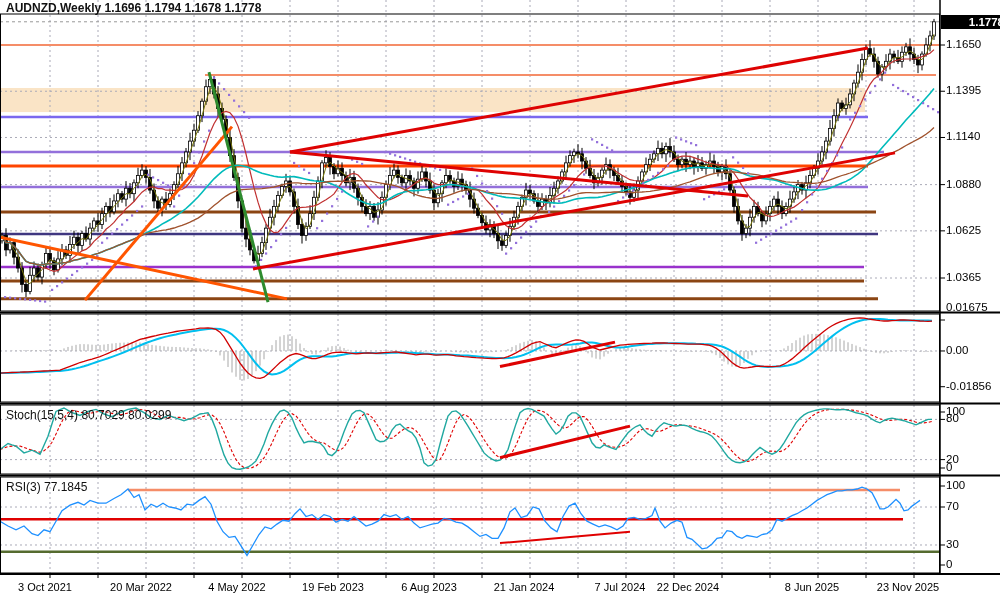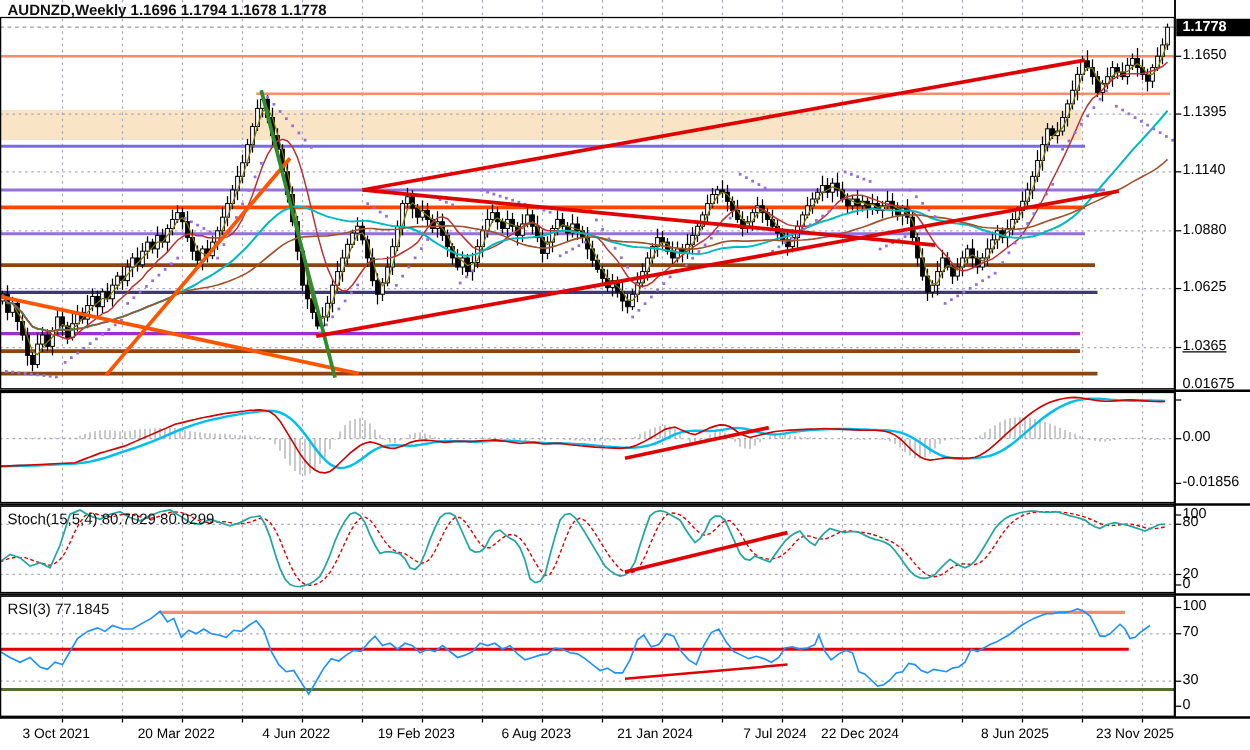--- a/index.html
+++ b/index.html
@@ -1,17 +1,17 @@
 <!DOCTYPE html>
 <html><head>
 <meta charset="utf-8">
 <style>
   html,body{margin:0;padding:0;background:#fff;}
   #chart-root{position:relative;width:1000px;height:600px;background:#fff;overflow:hidden;
-    font-family:"Liberation Sans",sans-serif;-webkit-font-smoothing:antialiased;}
+    font-family:"Liberation Sans",sans-serif;text-align:right;-webkit-font-smoothing:antialiased;}
   #chart-svg{position:absolute;left:0;top:0;}
   .panel-label{position:absolute;left:6px;font-size:12px;color:#111;white-space:pre;z-index:5;}
   #main-title{top:1px;font-weight:600;}
   .axis-label{position:absolute;left:946px;font-size:11.5px;color:#000;white-space:nowrap;z-index:4;}
   .time-label{position:absolute;font-size:11px;color:#000;white-space:nowrap;transform:translateX(-50%);top:581px;z-index:4;}
   #price-box{position:absolute;left:941px;width:58px;height:14px;background:#000;color:#fff;
     font-size:11.5px;font-weight:700;line-height:14px;padding-left:5px;z-index:6;}
 </style>
 </head>
 <body>
@@ -1051,37 +1051,37 @@
   <div id="main-title" class="panel-label"><span>AUDNZD,Weekly</span><span>&nbsp;<span>1.1696 1.1794 1.1678 1.1778</span></span></div>
   <div id="stoch-label" class="panel-label" style="top: 408px;">Stoch(15,5,4) 80.7029 80.0299</div>
   <div id="rsi-label" class="panel-label" style="top: 480px;">RSI(3) 77.1845</div>
   <div id="price-box" style="top: 14.7967px;">1.1778</div>
   <div id="axis-layer">
       <div class="axis-label" style="top: 38.0055px;">1.1650</div>
       <div class="axis-label" style="top: 84.2418px;">1.1395</div>
       <div class="axis-label" style="top: 130.478px;">1.1140</div>
       <div class="axis-label" style="top: 178px;">1.0880</div>
       <div class="axis-label" style="top: 223.857px;">1.0625</div>
-      <div class="axis-label" style="top: 271px; text-decoration: underline;">1.0365</div>
+      <div class="axis-label" style="top: 271px;">1.0365</div>
       <div class="axis-label" style="top: 301px;">0.01675</div>
       <div class="axis-label" style="top: 343.972px;">0.00</div>
       <div class="axis-label" style="top: 379.711px;">-0.01856</div>
       <div class="axis-label" style="top: 405px;">100</div>
       <div class="axis-label" style="top: 412.403px;">80</div>
       <div class="axis-label" style="top: 452.597px;">20</div>
       <div class="axis-label" style="top: 461px;">0</div>
       <div class="axis-label" style="top: 479px;">100</div>
       <div class="axis-label" style="top: 500.006px;">70</div>
       <div class="axis-label" style="top: 537.988px;">30</div>
       <div class="axis-label" style="top: 558px;">0</div>
     </div>
   <div id="time-layer">
       <div class="time-label" style="left: 45px;">3 Oct 2021</div>
       <div class="time-label" style="left: 141px;">20 Mar 2022</div>
-      <div class="time-label" style="left: 237px;">4 Jun 2022</div>
+      <div class="time-label" style="left: 237px;">4 May 2022</div>
       <div class="time-label" style="left: 333px;">19 Feb 2023</div>
       <div class="time-label" style="left: 429px;">6 Aug 2023</div>
       <div class="time-label" style="left: 524px;">21 Jan 2024</div>
       <div class="time-label" style="left: 620px;">7 Jul 2024</div>
       <div class="time-label" style="left: 688px;">22 Dec 2024</div>
       <div class="time-label" style="left: 812px;">8 Jun 2025</div>
       <div class="time-label" style="left: 908px;">23 Nov 2025</div>
     </div>
 </div>
 

